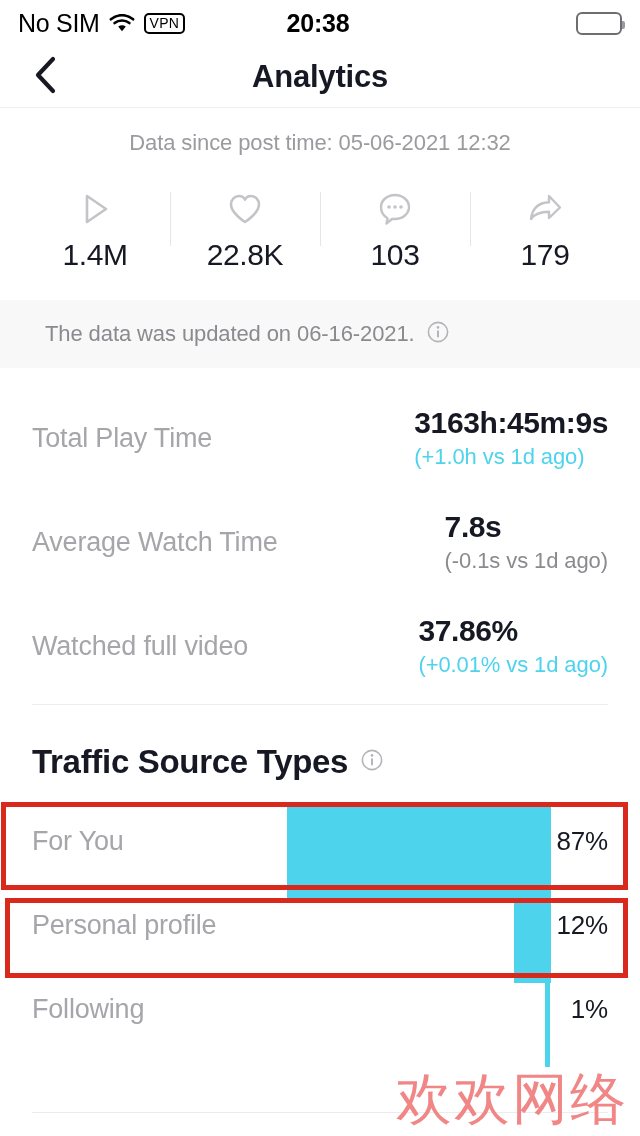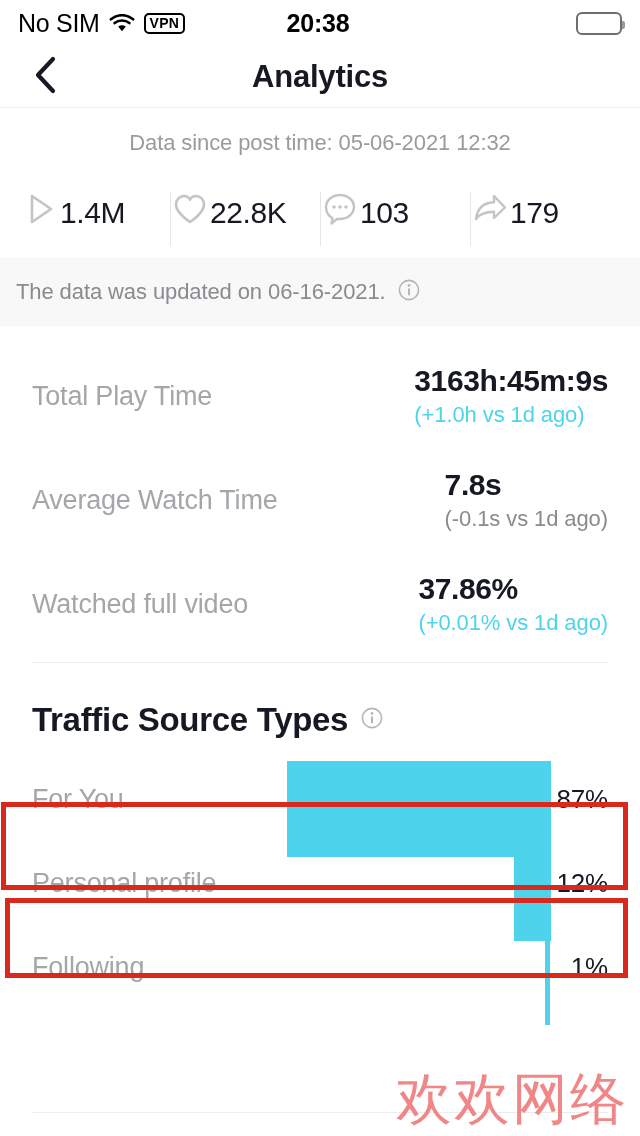--- a/index.html
+++ b/index.html
@@ -18,21 +18,21 @@
     display:flex;
     align-items:center;
     padding:0 18px;
     position:relative;
   }
   .sb-left { display:flex; align-items:center; gap:9px; }
   .sb-carrier { font-size:25px; font-weight:400; letter-spacing:-0.3px; color:#000; }
   .wifi-icon { width:26px; height:19px; position:relative; display:block; }
   .vpn-badge {
     border:2px solid #000; border-radius:5px;
-    font-size:14px; font-weight:700; letter-spacing:0.3px;
+    font-size:14px; font-weight:400; letter-spacing:0.3px;
     padding:1px 4px 2px; line-height:1; color:#000;
   }
   .sb-time {
     position:absolute; left:0; right:4px; text-align:center;
     font-size:25px; font-weight:600; letter-spacing:-0.2px; color:#000;
     pointer-events:none;
   }
   .sb-right { margin-left:auto; display:flex; align-items:center; }
   .battery {
     width:46px; height:23px; border:2px solid #6d6d72; border-radius:6px;
@@ -63,37 +63,37 @@
     text-align:center; color:#9a9a9f;
     font-size:22px; padding:22px 0 6px; letter-spacing:-0.1px;
   }
 
   
   .stats {
     display:flex; align-items:flex-start; justify-content:space-around;
     padding:26px 20px 28px; position:relative;
   }
   .stat {
-    flex:1; display:flex; flex-direction:row; align-items:center;
+    flex:1; display:flex; flex-direction:column; align-items:center;
     position:relative;
   }
   .stat + .stat::before {
     content:""; position:absolute; left:0; top:4px;
     width:1px; height:54px; background:#e6e6e8;
   }
   .stat-icon { height:42px; display:flex; align-items:center; justify-content:center; }
   .stat-value {
     margin-top:8px; font-size:30px; font-weight:400;
     letter-spacing:-0.4px; color:#161823;
   }
 
   
   .updated-banner {
     background:#f8f8f8; height:68px; display:flex; align-items:center;
-    padding:0 16px; gap:11px;
+    padding:0 45px; gap:11px;
   }
   .updated-text { font-size:22px; color:#8a8a8f; letter-spacing:-0.1px; }
 
   
   .metrics { padding:18px 32px 0; }
   .metric-row {
     display:flex; align-items:center; justify-content:space-between;
     height:104px;
   }
   .metric-label {

